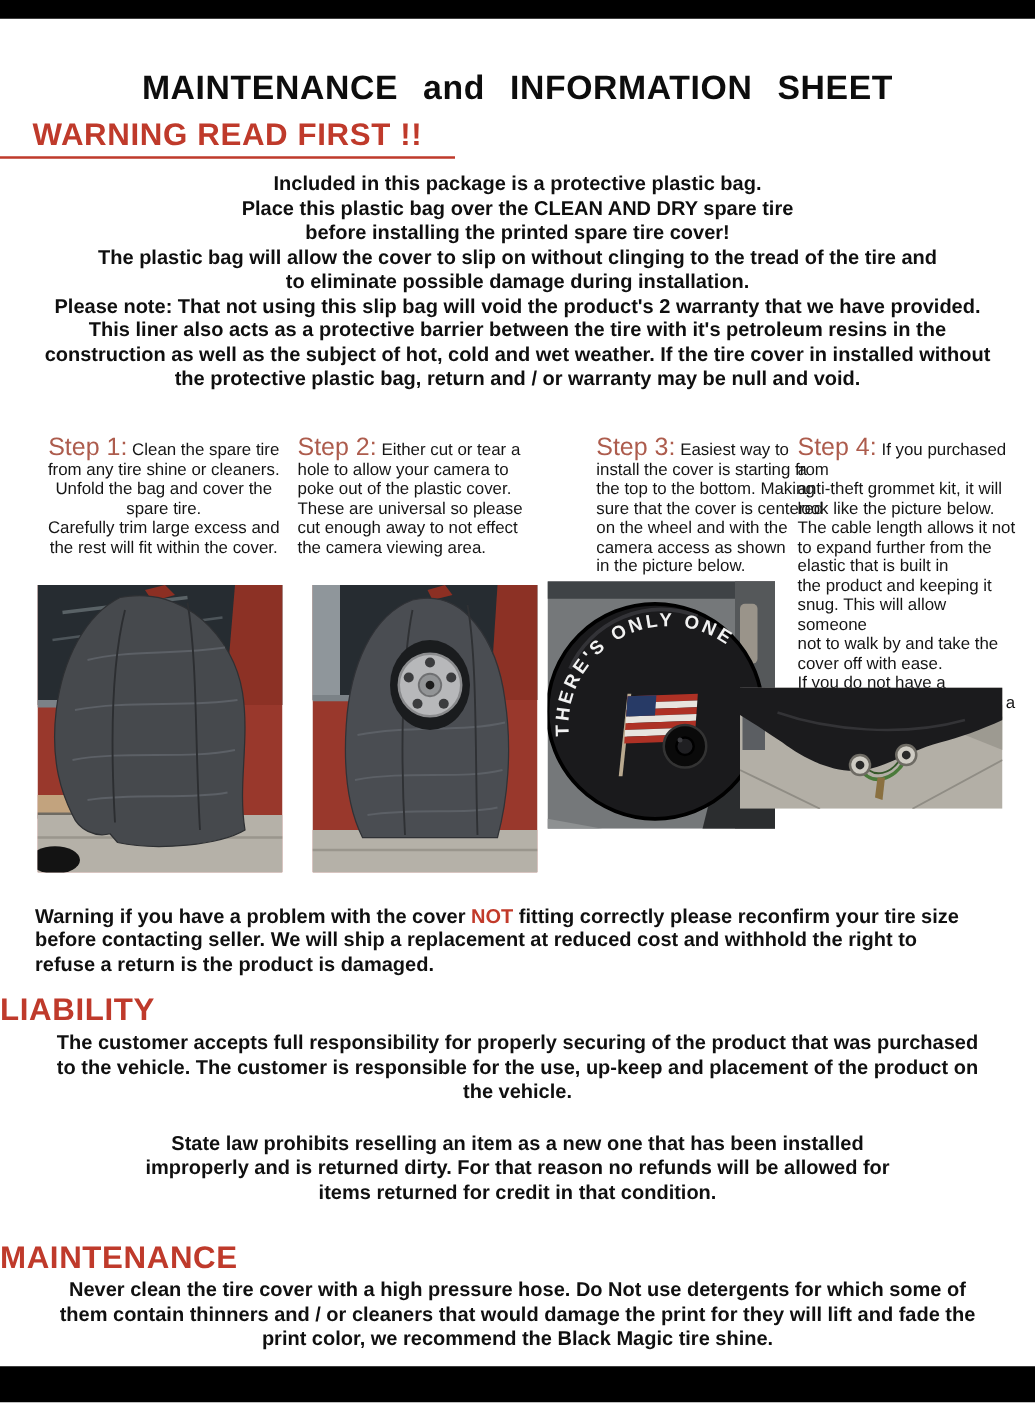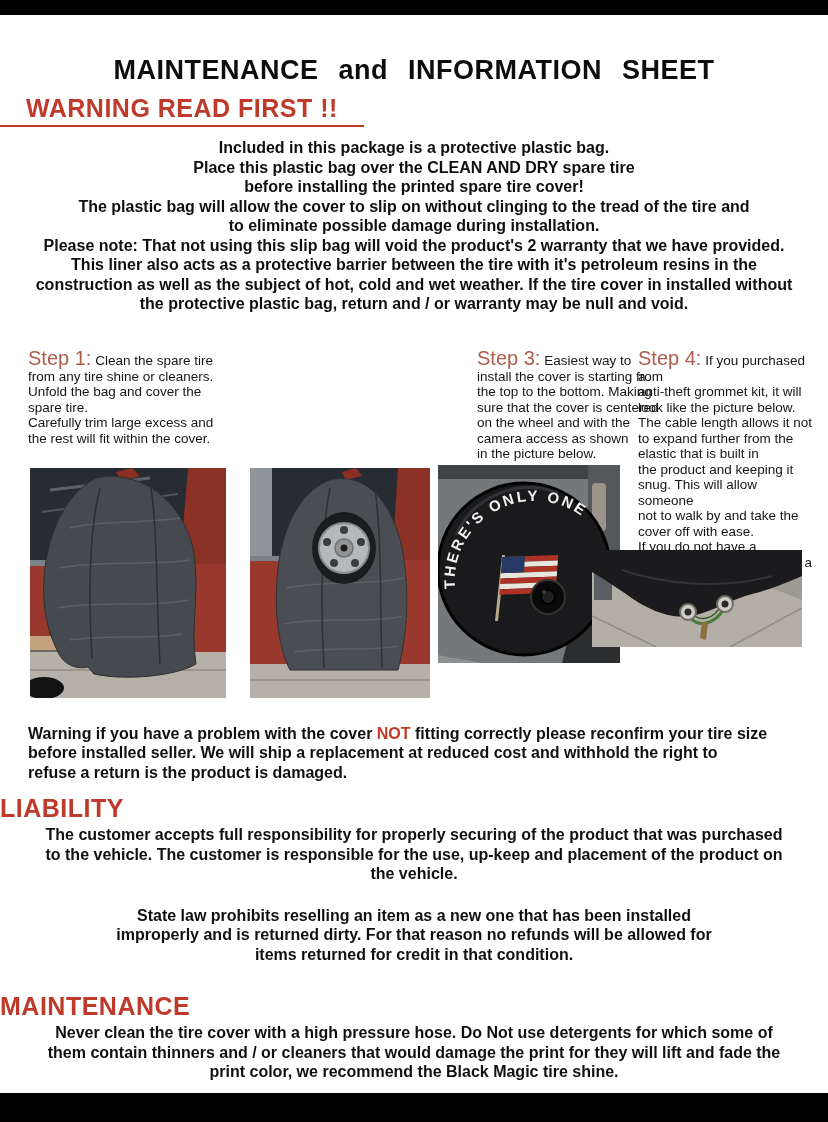--- a/index.html
+++ b/index.html
@@ -45,21 +45,21 @@
   }
 
   .steps-photos { position: relative; height: 378px; margin-top: 14px; }
   .step {
     position: absolute; top: 10px;
     font-size: 13.5px; line-height: 15.5px;
     color: #151515;
   }
   .step-label { font-size: 20px; color: #ad5c4d; }
   .step-body { white-space: pre-line; font-weight: bold; font-weight: 400; }
-  #step1 { left: 28px;  width: 206px; }
+  #step1 { left: 28px;  width: 206px; text-align: center; }
   #step2 { left: 238px; width: 206px; }
   #step3 { left: 438px; width: 202px; margin-left: 39px; }
   #step4 { left: 638px; width: 178px; }
 
   .photo { position: absolute; display: block; }
   #photo1 { left: 30px;  top: 140px; }
   #photo2 { left: 250px; top: 140px; }
   #photo3 { left: 438px; top: 137px; }
   #photo4 { left: 592px; top: 222px; }
 
@@ -113,20 +113,29 @@
 <div class="steps-photos">
 
   <p class="step" id="step1">
     <span class="step-label">Step 1:</span>
     <span class="step-body">Clean the spare tire
 from any tire shine or cleaners.
 Unfold the bag and cover the
 spare tire.
 Carefully trim large excess and
 the rest will fit within the cover.</span>
+  </p>
+  <p class="step" id="step2">
+    <span class="step-label">Step 2:</span>
+    <span class="step-body">Either cut or tear a
+hole to allow your camera to
+poke out of the plastic cover.
+These are universal so please
+cut enough away to not effect
+the camera viewing area.</span>
   </p>
   <p class="step" id="step3">
     <span class="step-label">Step 3:</span>
     <span class="step-body">Easiest way to
 install the cover is starting from
 the top to the bottom. Making
 sure that the cover is centered
 on the wheel and with the
 camera access as shown
 in the picture below.</span>
@@ -246,21 +255,21 @@
     </g>
     <g>
       <circle cx="133" cy="54" r="8" fill="#cfccc4" stroke="#6e6b64" stroke-width="2"></circle>
       <circle cx="133" cy="54" r="3.5" fill="#2a2a2a"></circle>
     </g>
   </svg>
 </div>
 
 <p class="warn-para">
   <span>Warning if you have a problem with the cover  </span><span class="hl">NOT</span><span class="warn-suffix"> fitting correctly please reconfirm your tire size
-before installed seller. We will ship a replacement at reduced cost and withhold the right to
+before contacting seller. We will ship a replacement at reduced cost and withhold the right to
 refuse a return is the product is damaged.</span>
 </p>
 
 <h2 class="section-heading">LIABILITY</h2>
 <p class="center-para">The customer accepts full responsibility for properly securing of the product that was purchased
 to the vehicle.  The customer is responsible for the use, up-keep and placement of the product on
 the vehicle.</p>
 
 <p class="center-para statelaw">State law prohibits reselling an item as a new one that has been installed
 improperly and is returned dirty. For that reason no refunds will be allowed for

